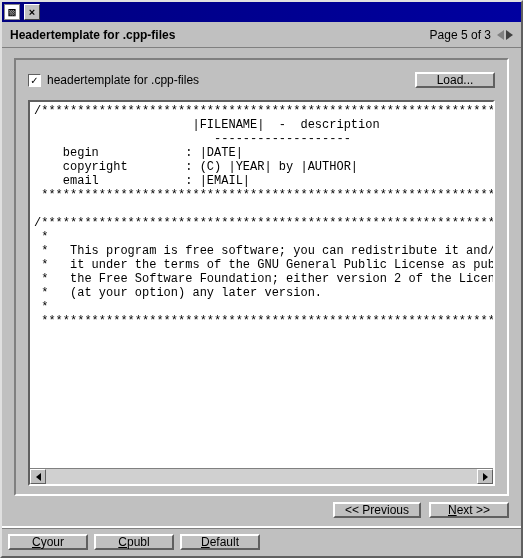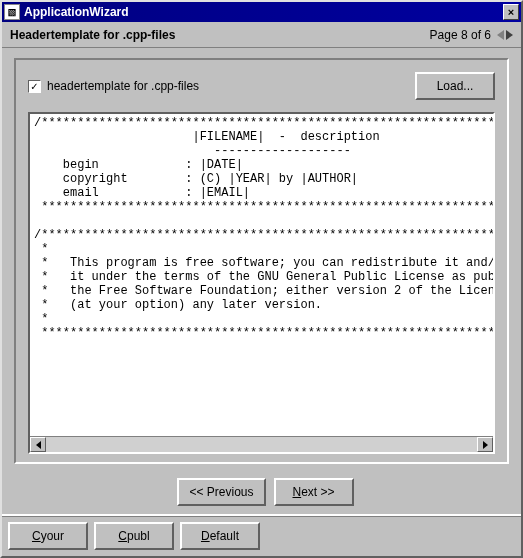--- a/index.html
+++ b/index.html
@@ -100,21 +100,21 @@
   border-color: #606060 #fff #fff #606060;
   display: inline-flex;
   align-items: center;
   justify-content: center;
   margin-right: 6px;
   font-size: 10px;
   color: #000;
 }
 .toprow-label { flex: 1; }
 .btn {
-  height: 28px;
+  height: 16px;
   min-width: 80px;
   background: #c0c0c0;
   border: 2px solid;
   border-color: #fff #606060 #606060 #fff;
   font-size: 12px;
   display: inline-flex;
   align-items: center;
   justify-content: center;
   margin-left: 8px;
   padding: 0 10px;
@@ -168,45 +168,44 @@
   border-right:5px solid #000;
 }
 .sb-arrow-right {
   width: 0;height:0;
   border-top:4px solid transparent;
   border-bottom:4px solid transparent;
   border-left:5px solid #000;
 }
 .navrow {
   display: flex;
-  justify-content: center;
-  padding: 14px 0 2px 0;
+  justify-content: flex-end;
+  padding: 6px 0 2px 0;
 }
 .footer {
   border-top: 2px solid;
   border-color: #fff;
   box-shadow: inset 0 1px 0 #808080;
   padding: 6px 6px;
   display: flex;
 }
 .footer .btn { margin-left: 0; margin-right: 6px; }
 </style>
 </head>
 <body>
 
 <div class="window">
   <div class="titlebar">
     <span class="titlebar-icon">▧</span>
-    <span class="titlebar-title">ApplicationWizard</span>
     <span class="titlebar-close">×</span>
   </div>
 
   <div class="subheader">
     <span class="subheader-title">Headertemplate for .cpp-files</span>
-    <span class="subheader-page">Page 8 of 6</span>
+    <span class="subheader-page">Page 5 of 3</span>
     <span class="arrow arrow-left"></span>
     <span class="arrow arrow-right"></span>
   </div>
 
   <div class="content-outer">
     <div class="panel">
 
       <div class="toprow">
         <span class="checkbox">✓</span>
         <span class="toprow-label">headertemplate for .cpp-files</span>

